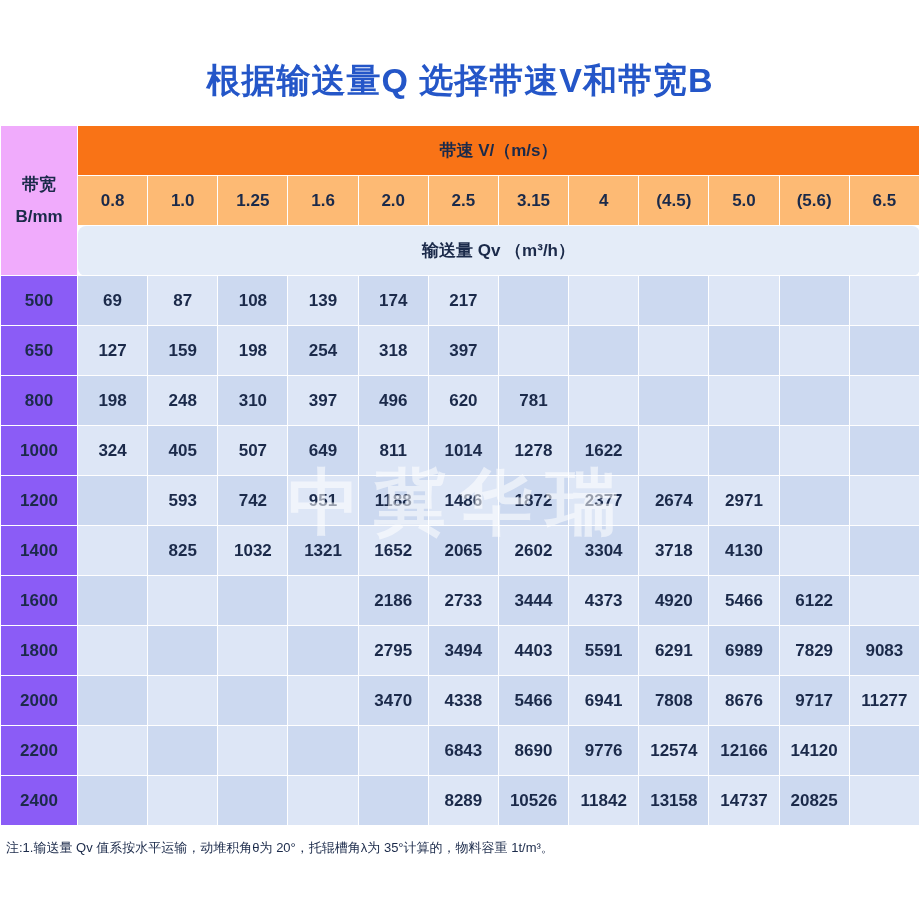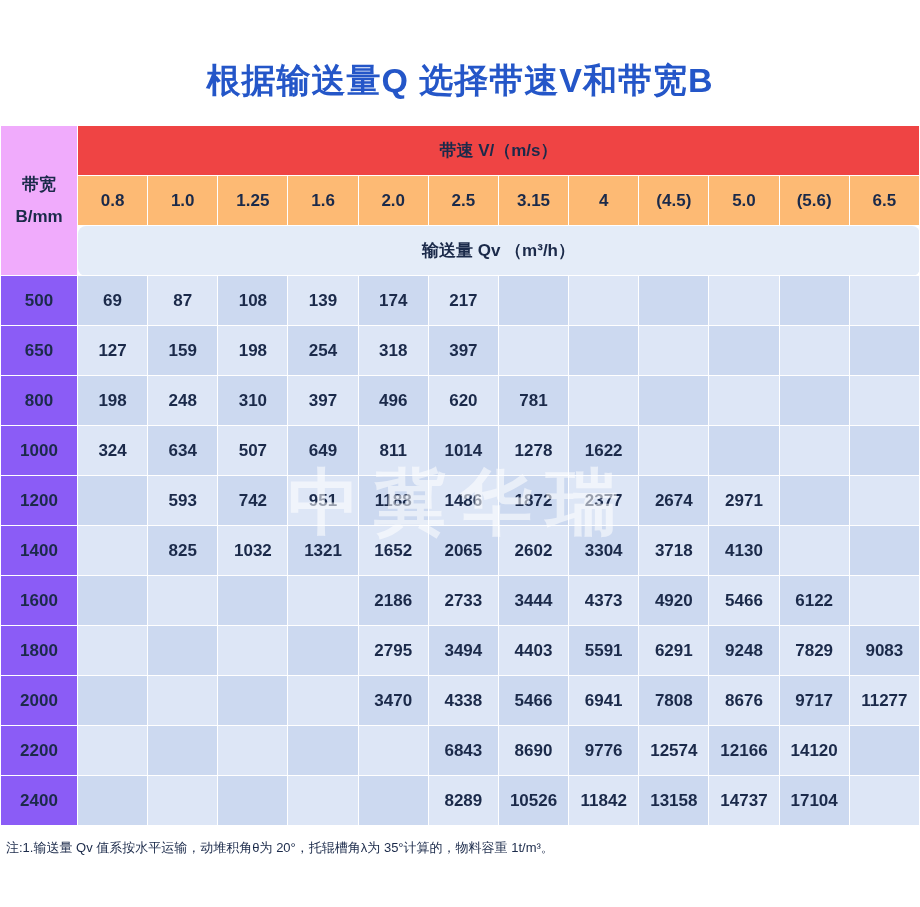--- a/index.html
+++ b/index.html
@@ -40,21 +40,21 @@
     border: 1px solid #ffffff;
     text-align: center;
     vertical-align: middle;
     font-size: 17px;
     color: #1b2a4a;
     padding: 0;
     height: 49px;
     font-weight: bold;
   }
   .hdr-main {
-    background: #ef4444;
+    background: #f97316;
     color: #ffffff;
     font-size: 19px;
     font-weight: bold;
     height: 40px;
   }
   .hdr-corner {
     background: #f0abfc;
     color: #ffffff;
     font-size: 19px;
     font-weight: bold;
@@ -186,21 +186,21 @@
         <td class="cell-b"></td>
         <td class="cell-a"></td>
         <td class="cell-b"></td>
         <td class="cell-a"></td>
         <td class="cell-b"></td>
       </tr>
 
       <tr>
         <td class="rowlabel">1000</td>
         <td class="cell-b">324</td>
-        <td class="cell-a">634</td>
+        <td class="cell-a">405</td>
         <td class="cell-b">507</td>
         <td class="cell-a">649</td>
         <td class="cell-b">811</td>
         <td class="cell-a">1014</td>
         <td class="cell-b">1278</td>
         <td class="cell-a">1622</td>
         <td class="cell-b"></td>
         <td class="cell-a"></td>
         <td class="cell-b"></td>
         <td class="cell-a"></td>
@@ -258,21 +258,21 @@
         <td class="rowlabel">1800</td>
         <td class="cell-b"></td>
         <td class="cell-a"></td>
         <td class="cell-b"></td>
         <td class="cell-a"></td>
         <td class="cell-b">2795</td>
         <td class="cell-a">3494</td>
         <td class="cell-b">4403</td>
         <td class="cell-a">5591</td>
         <td class="cell-b">6291</td>
-        <td class="cell-a">9248</td>
+        <td class="cell-a">6989</td>
         <td class="cell-b">7829</td>
         <td class="cell-a">9083</td>
       </tr>
 
       <tr>
         <td class="rowlabel">2000</td>
         <td class="cell-a"></td>
         <td class="cell-b"></td>
         <td class="cell-a"></td>
         <td class="cell-b"></td>
@@ -307,21 +307,21 @@
         <td class="cell-a"></td>
         <td class="cell-b"></td>
         <td class="cell-a"></td>
         <td class="cell-b"></td>
         <td class="cell-a"></td>
         <td class="cell-b">8289</td>
         <td class="cell-a">10526</td>
         <td class="cell-b">11842</td>
         <td class="cell-a">13158</td>
         <td class="cell-b">14737</td>
-        <td class="cell-a">17104</td>
+        <td class="cell-a">20825</td>
         <td class="cell-b"></td>
       </tr>
     </tbody>
   </table>
 
   <div class="note">注:1.输送量 Qv 值系按水平运输，动堆积角θ为 20°，托辊槽角λ为 35°计算的，物料容重 1t/m³。</div>
 
 </div>
 
 </body></html>

